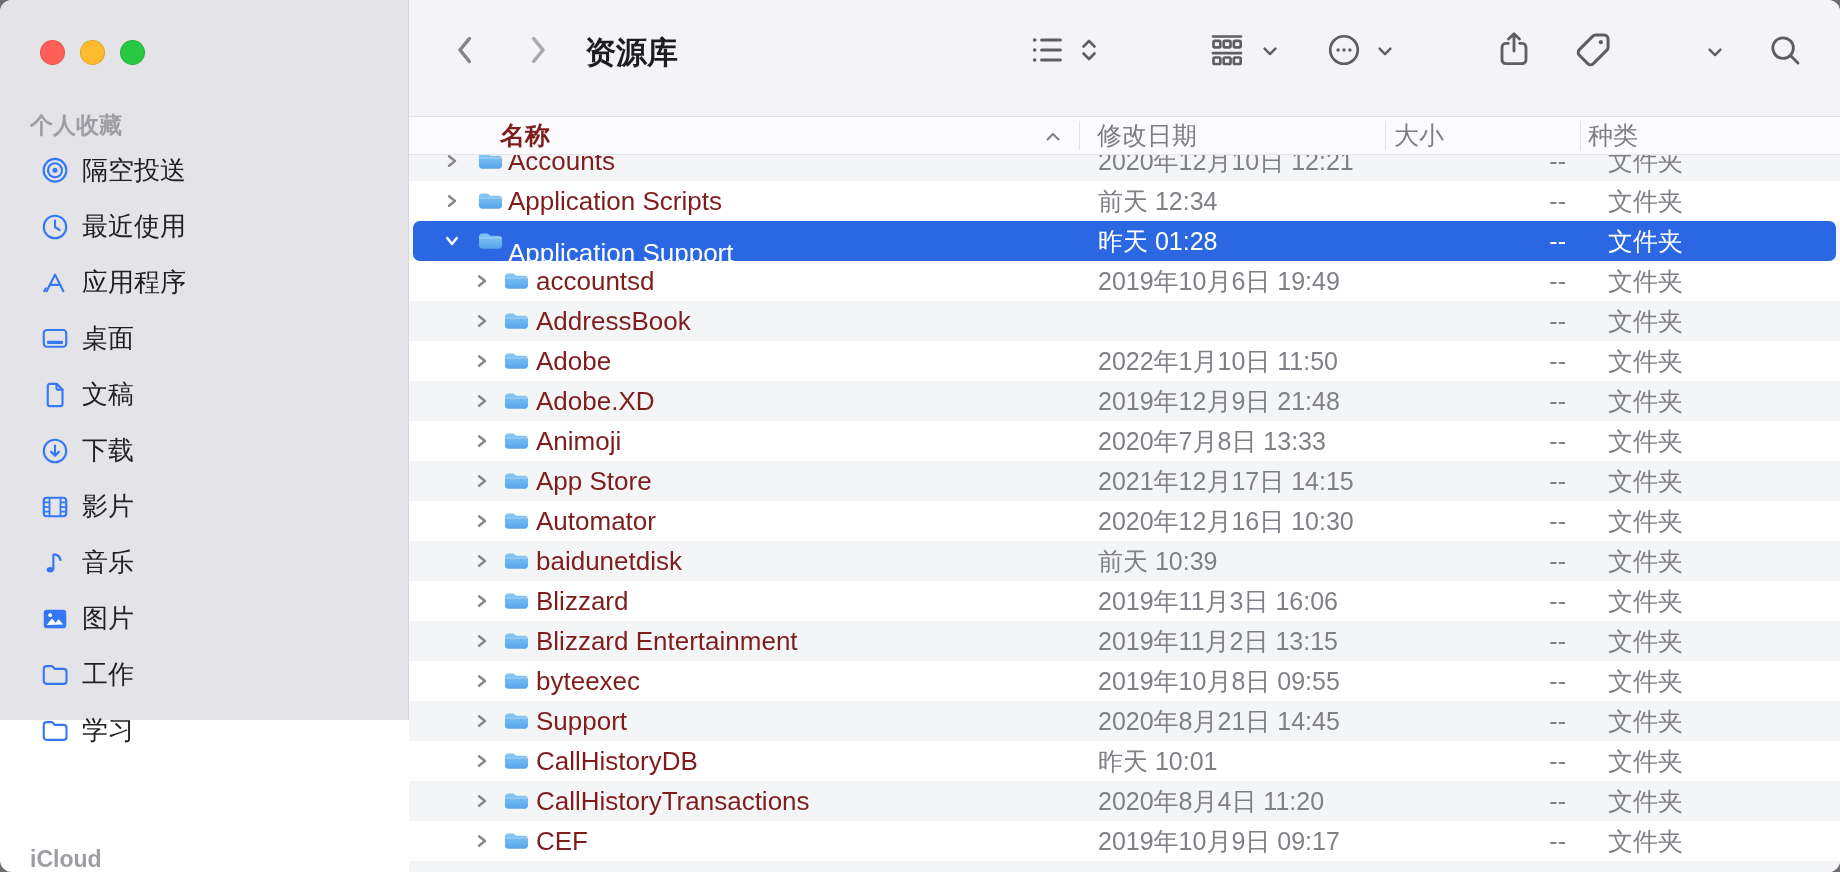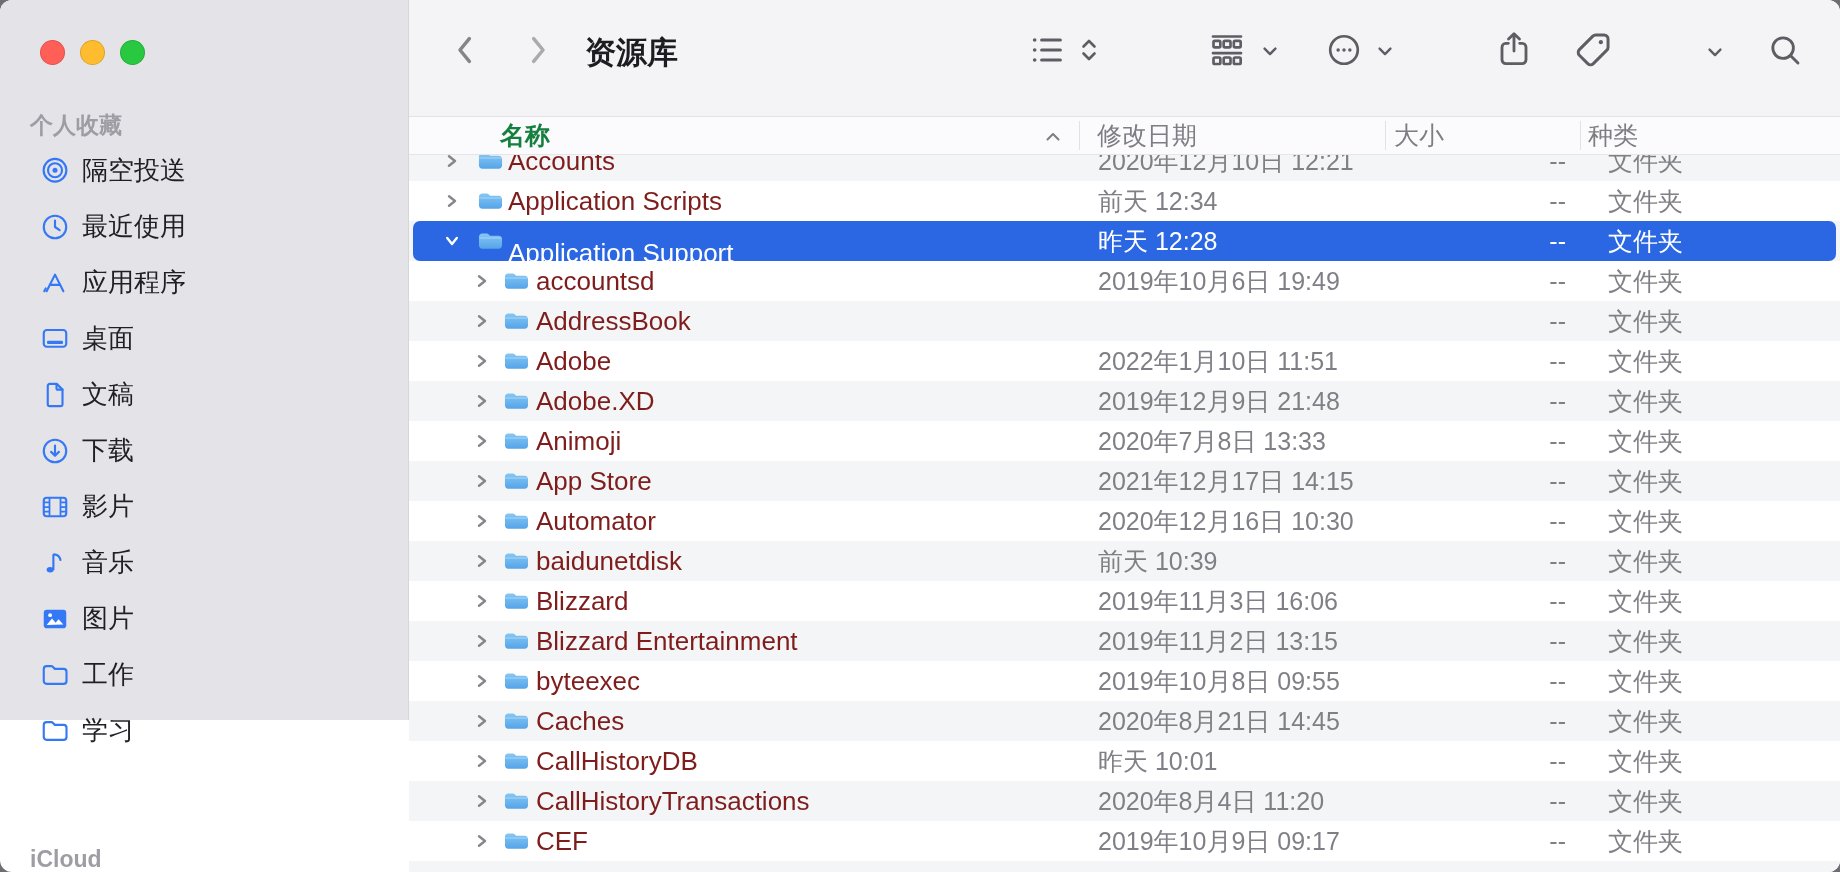--- a/index.html
+++ b/index.html
@@ -22,21 +22,21 @@
 
   
   .main { position:absolute; left:409px; top:0; right:0; bottom:0; }
   .toolbar { position:absolute; left:0; top:0; right:0; height:116px; background:#f4f3f6; }
   .tbtn { position:absolute; }
   .tbtn svg { display:block; }
   .title { position:absolute; left:176px; top:32px; font-size:31px; font-weight:700; color:#1d1d21; }
 
   .colhead { position:absolute; left:0; top:116px; right:0; height:39px; background:#fbfafd; border-top:1px solid #e3e2e6; border-bottom:1px solid #e6e5e9; }
   .ch { position:absolute; top:0; line-height:37px; font-size:25px; color:#7d7d84; white-space:nowrap; }
-  .ch-name { left:91px; color:#15803d; font-weight:600; }
+  .ch-name { left:91px; color:#7f1d1d; font-weight:600; }
   .ch-date { left:688px; }
   .ch-size { left:985px; }
   .ch-kind { left:1179px; }
   .cdiv { position:absolute; top:4px; bottom:4px; width:1px; background:#e2e1e5; }
   .sortchev { position:absolute; left:636px; top:12px; }
 
   .list { position:absolute; left:0; top:155px; right:0; bottom:0; overflow:hidden; background:#fff; }
   .frow { position:absolute; left:0; right:0; height:40px; }
   .frow.stripe { background:#f4f5f6; }
   .selbg { position:absolute; top:0; bottom:0; left:4px; right:4px; background:#2b67e3; border-radius:7px; }
@@ -321,21 +321,21 @@
               <path d="M3 2.2 L9 7 L3 11.8" fill="none" stroke="currentColor" stroke-width="2.4" stroke-linecap="round" stroke-linejoin="round"></path>
             </svg>
           </span>
           <span class="foldwrap" style="left: 69px;">
             <svg viewBox="0 0 26 20">
               <path d="M1 5.5 C1 3.6 2.5 2.1 4.4 2.1 h5 c.5 0 .9.2 1.2.5 l2 2 h9 c1.9 0 3.4 1.5 3.4 3.4 v6.6 c0 1.9-1.5 3.4-3.4 3.4 H4.4 C2.5 18 1 16.5 1 14.6 z" fill="url(#fgrad)"></path>
               <path d="M1.4 6.9 h23.2" stroke="rgba(255,255,255,0.4)" stroke-width="1" fill="none"></path>
             </svg>
           </span>
           <span class="fname" style="left: 99px; margin-top: 12px;">Application Support</span>
-          <span class="fdate">昨天 12:28</span>
+          <span class="fdate">昨天 01:28</span>
           <span class="fsize">--</span>
           <span class="fkind">文件夹</span>
         </div>
         <div class="frow" style="top: 106px;">
           <span class="chev" style="left: 67px;">
             <svg width="12" height="14" viewBox="0 0 12 14">
               <path d="M3 2.2 L9 7 L3 11.8" fill="none" stroke="currentColor" stroke-width="2.4" stroke-linecap="round" stroke-linejoin="round"></path>
             </svg>
           </span>
           <span class="foldwrap" style="left: 95px;">
@@ -371,21 +371,21 @@
               <path d="M3 2.2 L9 7 L3 11.8" fill="none" stroke="currentColor" stroke-width="2.4" stroke-linecap="round" stroke-linejoin="round"></path>
             </svg>
           </span>
           <span class="foldwrap" style="left: 95px;">
             <svg viewBox="0 0 26 20">
               <path d="M1 5.5 C1 3.6 2.5 2.1 4.4 2.1 h5 c.5 0 .9.2 1.2.5 l2 2 h9 c1.9 0 3.4 1.5 3.4 3.4 v6.6 c0 1.9-1.5 3.4-3.4 3.4 H4.4 C2.5 18 1 16.5 1 14.6 z" fill="url(#fgrad)"></path>
               <path d="M1.4 6.9 h23.2" stroke="rgba(255,255,255,0.4)" stroke-width="1" fill="none"></path>
             </svg>
           </span>
           <span class="fname" style="left: 127px;">Adobe</span>
-          <span class="fdate">2022年1月10日 11:51</span>
+          <span class="fdate">2022年1月10日 11:50</span>
           <span class="fsize">--</span>
           <span class="fkind">文件夹</span>
         </div>
         <div class="frow stripe" style="top: 226px;">
           <span class="chev" style="left: 67px;">
             <svg width="12" height="14" viewBox="0 0 12 14">
               <path d="M3 2.2 L9 7 L3 11.8" fill="none" stroke="currentColor" stroke-width="2.4" stroke-linecap="round" stroke-linejoin="round"></path>
             </svg>
           </span>
           <span class="foldwrap" style="left: 95px;">
@@ -523,21 +523,21 @@
             <svg width="12" height="14" viewBox="0 0 12 14">
               <path d="M3 2.2 L9 7 L3 11.8" fill="none" stroke="currentColor" stroke-width="2.4" stroke-linecap="round" stroke-linejoin="round"></path>
             </svg>
           </span>
           <span class="foldwrap" style="left: 95px;">
             <svg viewBox="0 0 26 20">
               <path d="M1 5.5 C1 3.6 2.5 2.1 4.4 2.1 h5 c.5 0 .9.2 1.2.5 l2 2 h9 c1.9 0 3.4 1.5 3.4 3.4 v6.6 c0 1.9-1.5 3.4-3.4 3.4 H4.4 C2.5 18 1 16.5 1 14.6 z" fill="url(#fgrad)"></path>
               <path d="M1.4 6.9 h23.2" stroke="rgba(255,255,255,0.4)" stroke-width="1" fill="none"></path>
             </svg>
           </span>
-          <span class="fname" style="left: 127px;">Caches</span>
+          <span class="fname" style="left: 127px;">Support</span>
           <span class="fdate">2020年8月21日 14:45</span>
           <span class="fsize">--</span>
           <span class="fkind">文件夹</span>
         </div>
         <div class="frow" style="top: 586px;">
           <span class="chev" style="left: 67px;">
             <svg width="12" height="14" viewBox="0 0 12 14">
               <path d="M3 2.2 L9 7 L3 11.8" fill="none" stroke="currentColor" stroke-width="2.4" stroke-linecap="round" stroke-linejoin="round"></path>
             </svg>
           </span>

